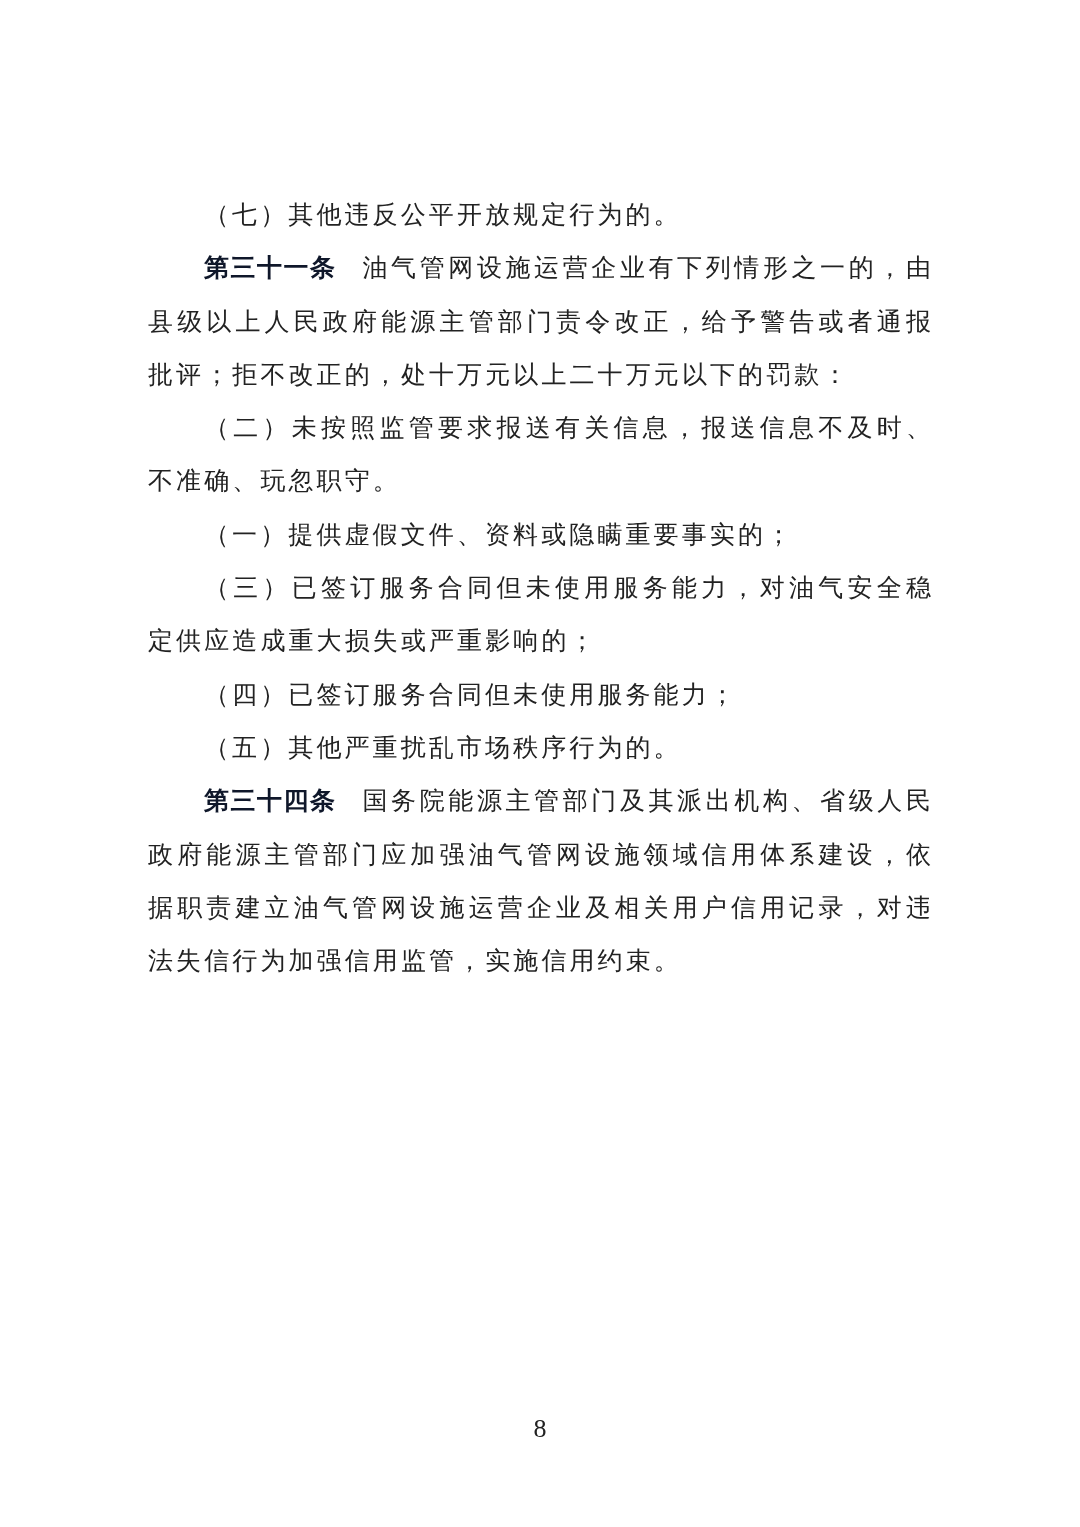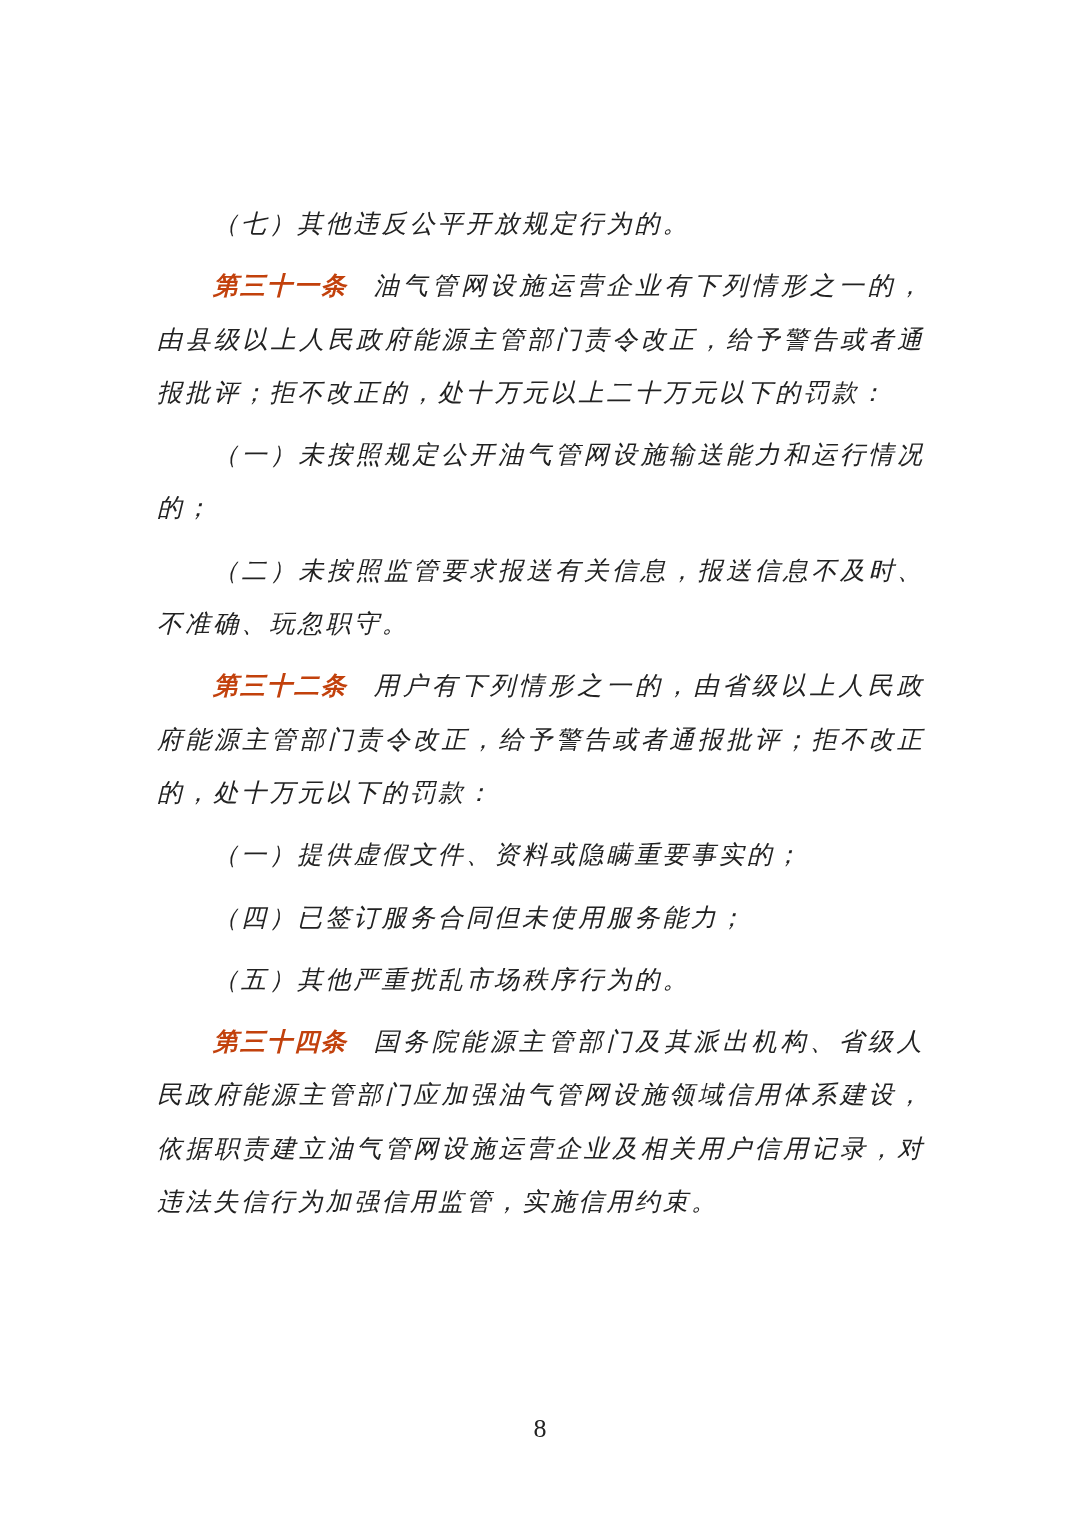--- a/index.html
+++ b/index.html
@@ -9,26 +9,26 @@
       position: absolute;
       left: 148px;
       top: 188px;
       width: 786px;
       font-family: "DejaVu Serif", "Liberation Serif", serif;
       font-size: 25px;
       color: #222222;
       line-height: 53.3px;
       letter-spacing: 3.1px;
     }
-    .para { margin: 9px; text-align: justify; text-align-last: left; font-style: italic; }
+    .para { margin: 0; text-align: justify; text-align-last: left; }
     .indent { text-indent: 56px; }
     .art-title {
       font-family: "DejaVu Sans", "Liberation Sans", sans-serif;
       font-weight: bold;
-      color: #c2410c;
+      color: #0f172a;
       letter-spacing: 1px;
       margin-right: 26px;
     }
     .page-number {
       position: absolute;
       left: 0;
       width: 1080px;
       top: 1414px;
       text-align: center;
       font-family: "Liberation Serif", "DejaVu Serif", serif;
@@ -38,29 +38,28 @@
   </style>
 </head>
 <body>
 
 <div class="page">
   <div class="content">
     <p class="para indent"><span>（七）其他违反公平开放规定行为的。</span></p>
 
     <p class="para indent"><span class="art-title">第三十一条</span><span>油气管网设施运营企业有下列情形之一的，由县级以上人民政府能源主管部门责令改正，给予警告或者通报批评；拒不改正的，处十万元以上二十万元以下的罚款：</span></p>
 
-    <p class="para indent"><span>（一）未按照规定公开油气管网设施输送能力和运行情况的；</span></p>
 
     <p class="para indent"><span>（二）未按照监管要求报送有关信息，报送信息不及时、不准确、玩忽职守。</span></p>
 
-    <p class="para indent"><span class="art-title">第三十二条</span><span>用户有下列情形之一的，由省级以上人民政府能源主管部门责令改正，给予警告或者通报批评；拒不改正的，处十万元以下的罚款：</span></p>
 
     <p class="para indent"><span>（一）提供虚假文件、资料或隐瞒重要事实的；</span></p>
 
 
+    <p class="para indent"><span>（三）已签订服务合同但未使用服务能力，对油气安全稳定供应造成重大损失或严重影响的；</span></p>
 
     <p class="para indent"><span>（四）已签订服务合同但未使用服务能力；</span></p>
 
     <p class="para indent"><span>（五）其他严重扰乱市场秩序行为的。</span></p>
 
 
     <p class="para indent"><span class="art-title">第三十四条</span><span>国务院能源主管部门及其派出机构、省级人民政府能源主管部门应加强油气管网设施领域信用体系建设，依据职责建立油气管网设施运营企业及相关用户信用记录，对违法失信行为加强信用监管，实施信用约束。</span></p>
   </div>
 
   <div class="page-number">8</div>

